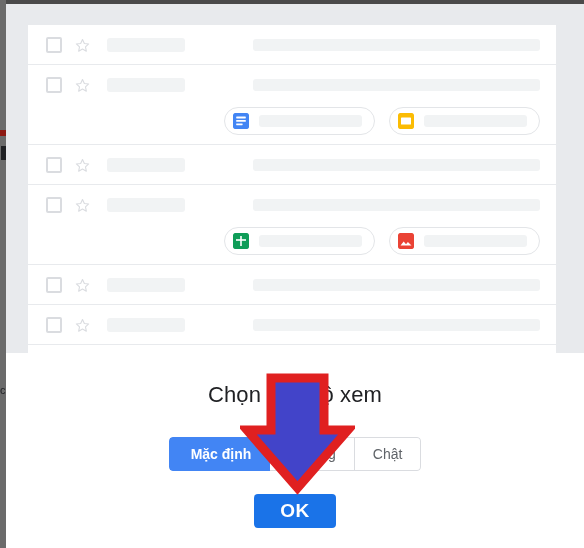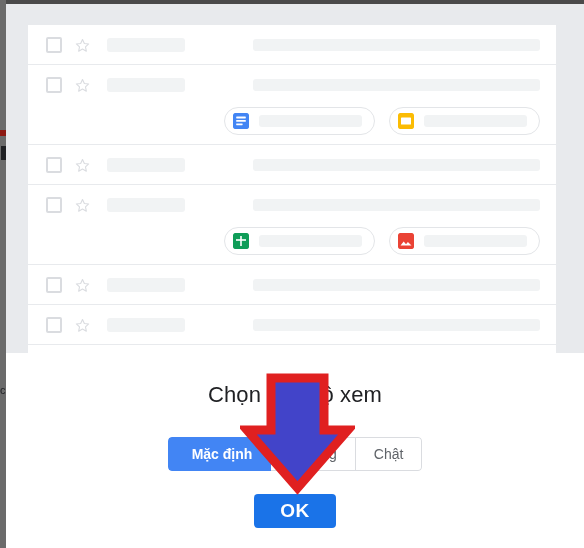--- a/index.html
+++ b/index.html
@@ -200,21 +200,21 @@
     align-items: center;
     justify-content: center;
     font-size: 14px;
     color: #5f6368;
     background: #ffffff;
     border: 1px solid #dadce0;
     border-left: none;
     white-space: nowrap;
   }
   .seg-btn:first-child {
-    border-left: 6px solid #eab308;
+    border-left: 4px solid #eab308;
     border-top-left-radius: 4px;
     border-bottom-left-radius: 4px;
   }
   .seg-btn:last-child {
     border-top-right-radius: 4px;
     border-bottom-right-radius: 4px;
   }
   .seg-btn.active {
     background: #4285f4;
     border-color: #4285f4;

